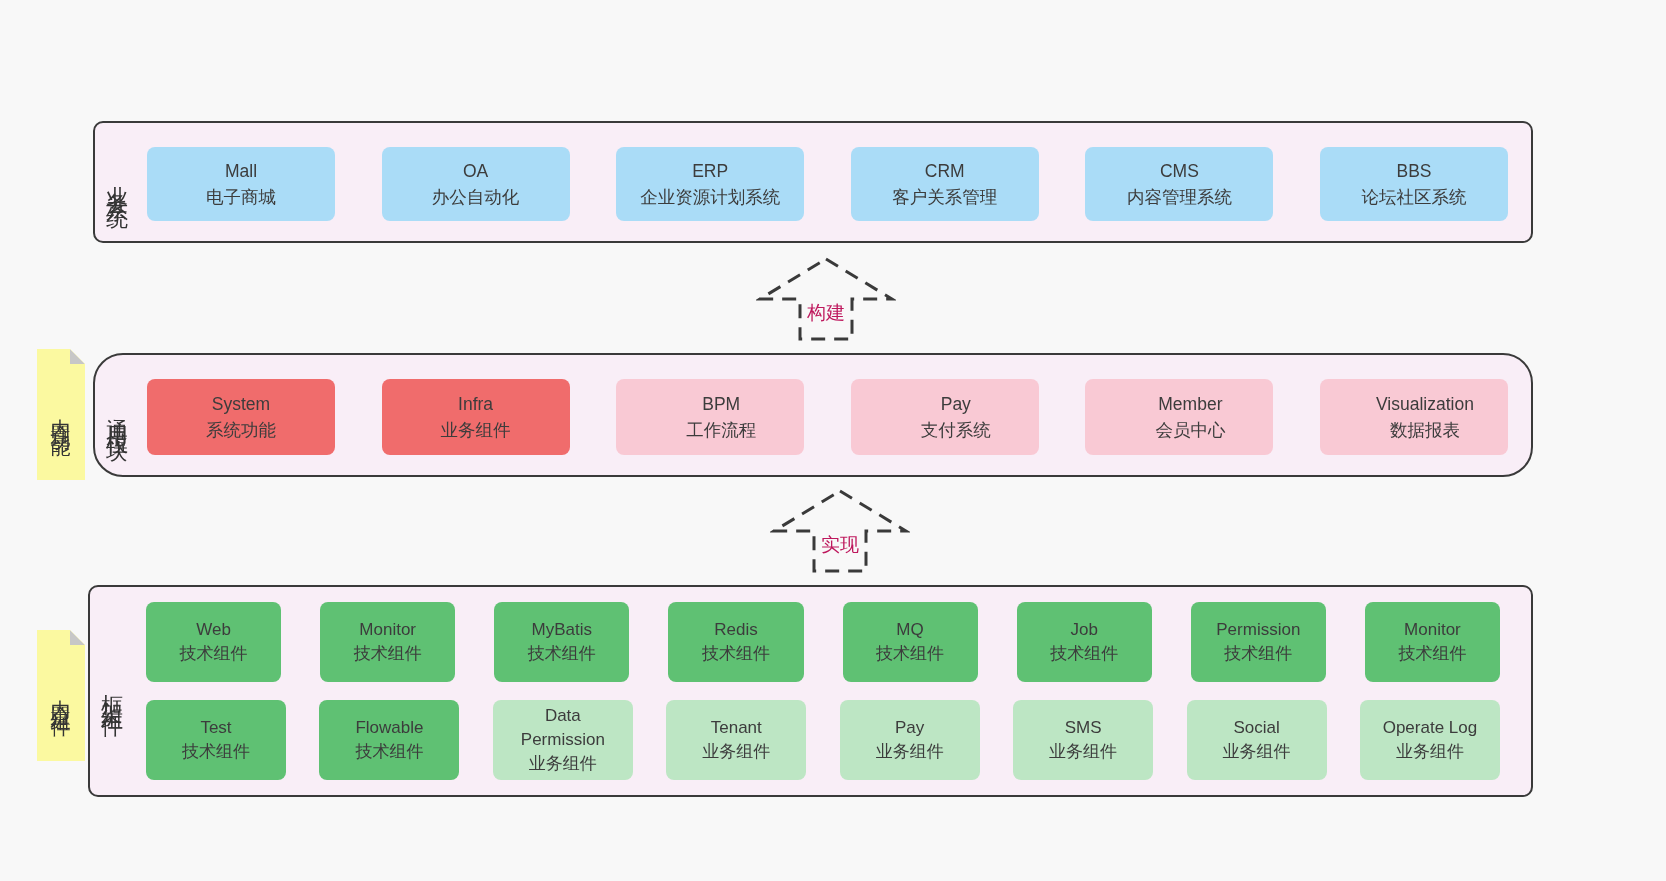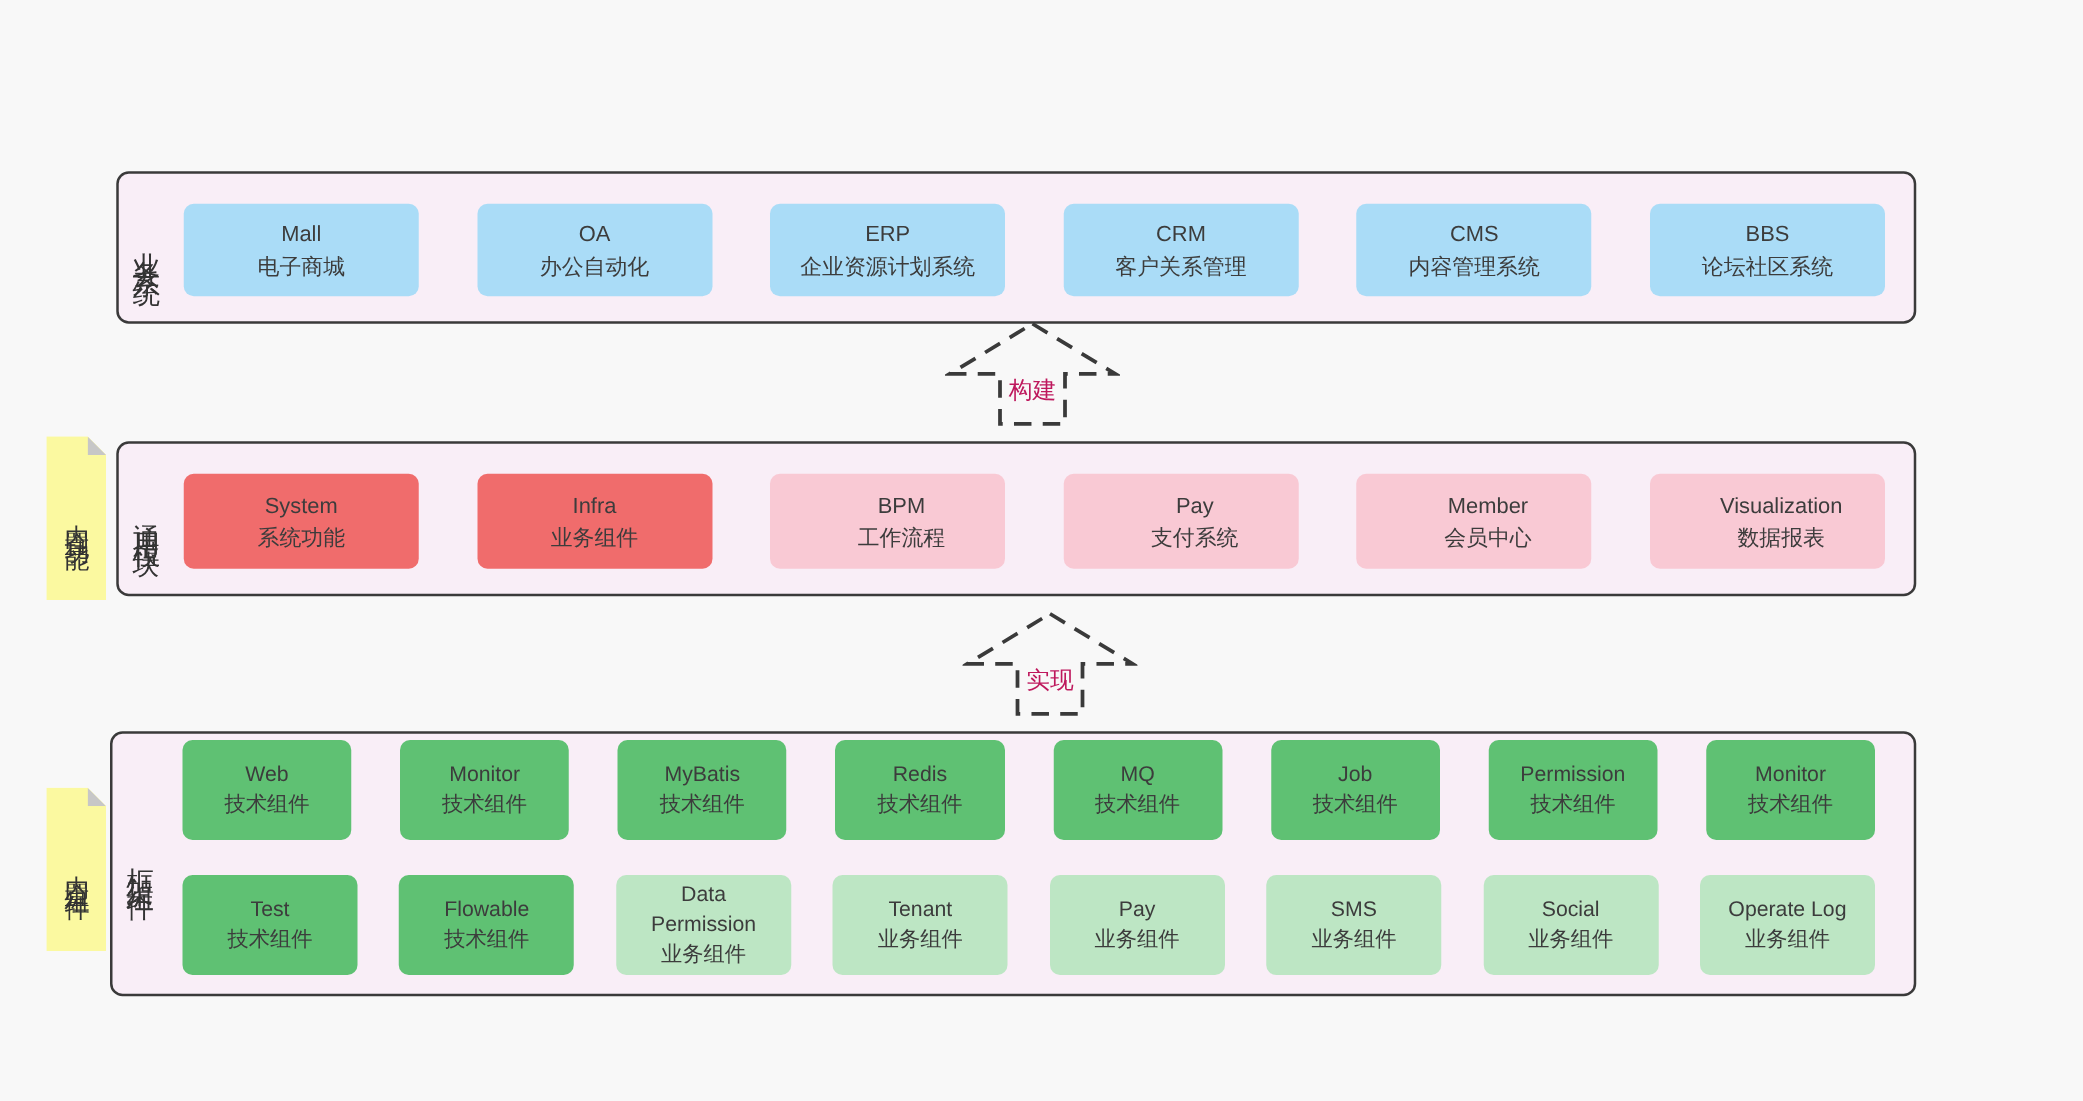--- a/index.html
+++ b/index.html
@@ -52,26 +52,26 @@
     font-size:20px;letter-spacing:6px;color:#333;line-height:1;
   }
   .arrow{position:absolute;width:140px;height:86px;}
   .arrow svg{position:absolute;left:0;top:0;}
   .arrow-label{
     position:absolute;left:50%;top:46px;transform:translateX(-50%);
     font-size:19px;line-height:1.2;background:var(--page_bg,#f8f8f8);
     padding:0 3px;white-space:nowrap;color:#be185d;
   }
   
-  .band-business{left:93px;top:121px;width:1440px;height:122px;margin-top:16px;}
+  .band-business{left:93px;top:121px;width:1440px;height:122px;}
   .band-business .node-row{left:52px;right:23px;top:24px;height:74px;}
-  .band-modules{left:93px;top:353px;width:1440px;height:124px;}
+  .band-modules{left:93px;top:353px;width:1440px;height:124px;border-radius:30px;}
   .band-modules .node-row{left:52px;right:23px;top:24px;height:76px;}
   .band-components{left:88px;top:585px;width:1445px;height:212px;}
-  .band-components .row1{left:56px;right:31px;top:5px;height:80px;gap:39px;}
+  .band-components .row1{left:56px;right:31px;top:15px;height:80px;gap:39px;}
   .band-components .row2{left:56px;right:31px;top:113px;height:80px;}
   .arrow-build{left:756px;top:256px;}
   .arrow-implement{left:770px;top:488px;}
   .sticky-functions{left:37px;top:349px;}
   .sticky-components{left:37px;top:630px;}
 </style>
 </head>
 <body>
 
 <div class="band band-business">

